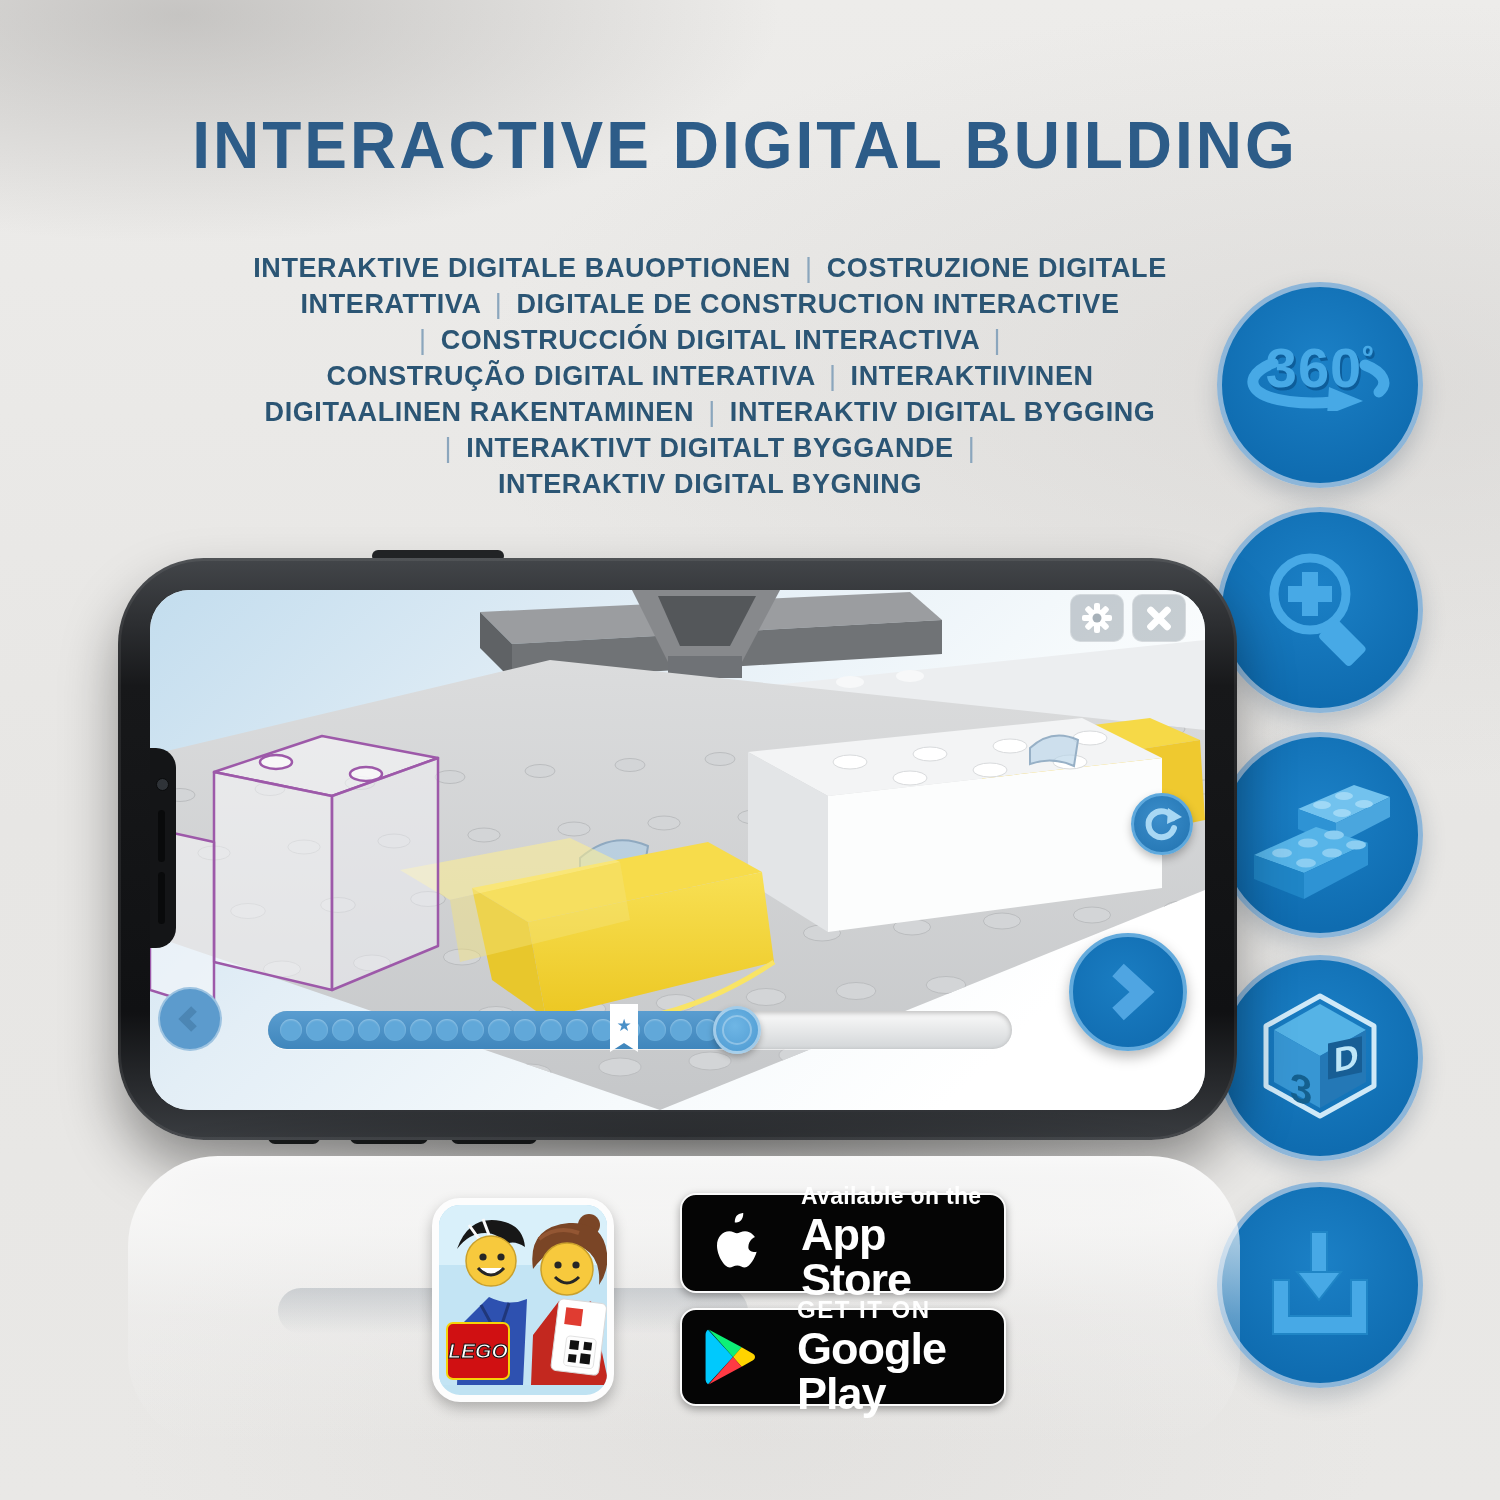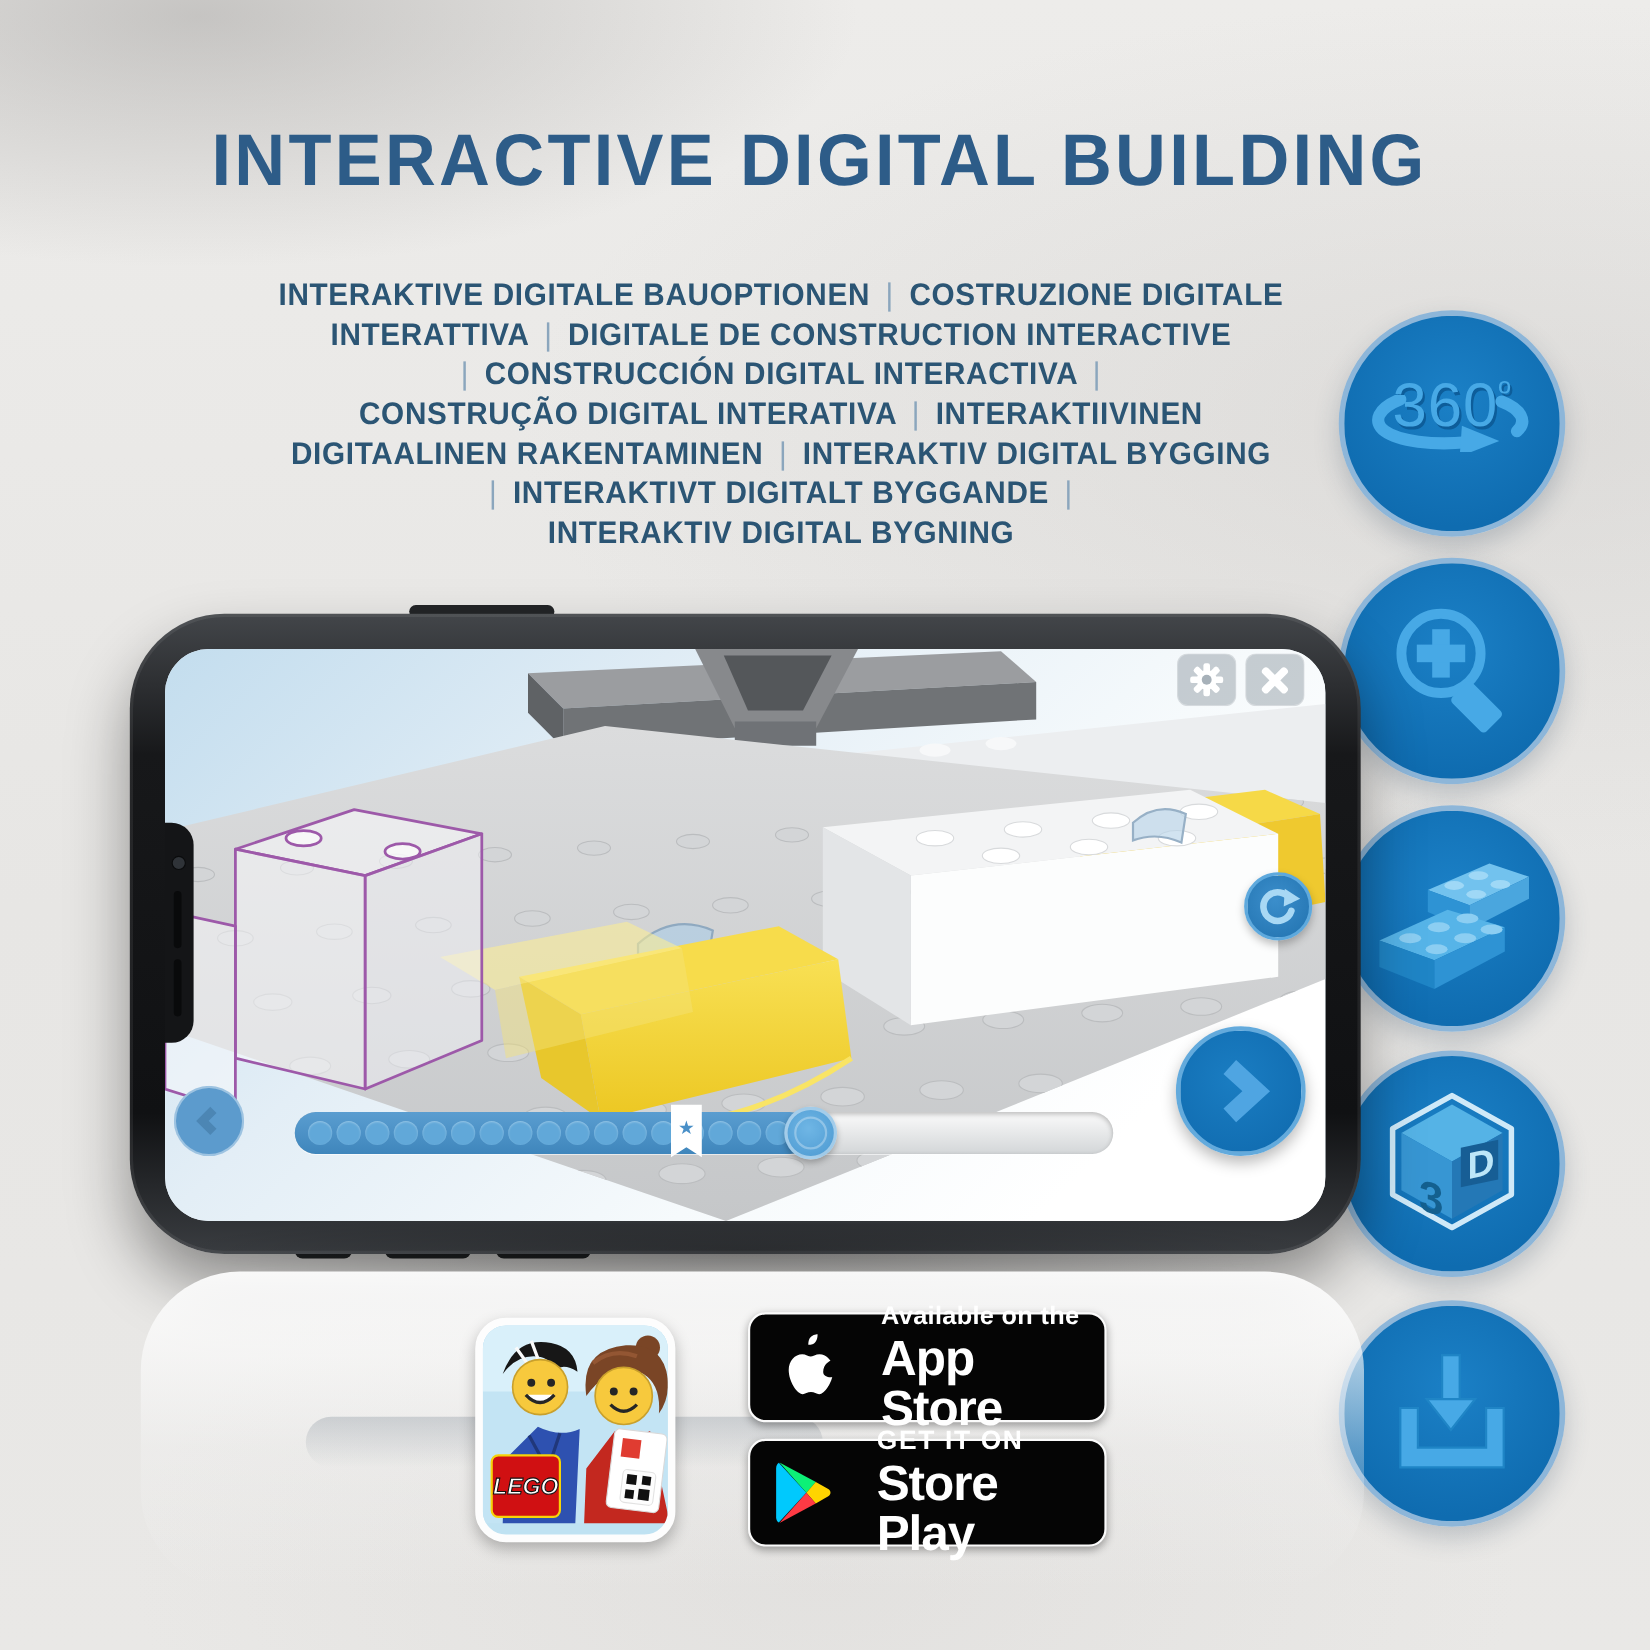--- a/index.html
+++ b/index.html
@@ -18,21 +18,21 @@
   .sub-line{font-size:27px;font-weight:700;letter-spacing:0.6px;color:#2b5574;
     line-height:36px;transform:scaleY(1.05);}
   .sub-line .pipe{color:#8ba6bd;font-weight:400;padding:0 6px;}
   
   .feat{position:absolute;left:1217px;width:206px;height:206px;border-radius:50%;
     background:radial-gradient(circle at 50% 38%, #1b80c6, #0f6cb0 75%);
     border:5px solid #8db6d9;box-sizing:border-box;
     box-shadow:0 10px 22px rgba(60,80,100,0.25);}
   .feat svg{position:absolute;left:50%;top:50%;transform:translate(-50%,-50%);}
   .f360-txt{position:absolute;width:100%;text-align:center;top:48px;
-    font-size:56px;font-weight:400;color:#47a9e6;letter-spacing:1px;
+    font-size:56px;font-weight:700;color:#47a9e6;letter-spacing:1px;
     text-shadow:2px 3px 0 #0d5d9a;}
   .f360-txt sup{font-size:30px;}
   .f360-arrow{position:absolute;left:24px;top:104px;}
   
   .side-btn{position:absolute;background:#232527;border-radius:7px;}
   .phone{position:absolute;left:118px;top:558px;width:1119px;height:582px;border-radius:86px;
     background:linear-gradient(180deg,#43464a,#17181a 22%,#101113 78%,#3a3d41);
     box-shadow:0 30px 55px rgba(0,0,0,0.38), inset 0 0 0 3px rgba(255,255,255,0.07);}
   .screen{position:absolute;left:32px;top:32px;width:1055px;height:520px;border-radius:40px;
     overflow:hidden;background:#e8f1f8;}
@@ -480,17 +480,17 @@
 
   <div class="badge gp" style="top:1308px;height:98px">
     <svg class="logo" width="52" height="58" viewBox="0 0 34 38">
       <path d="M2.6,1.2 L19,19 L2.6,36.8 C1.6,36.2 1,35 1,33.6 V4.4 C1,3 1.6,1.8 2.6,1.2 Z" fill="#00c9fd"></path>
       <path d="M3,1 L24.7,12.6 L19,19 Z" fill="#0df077"></path>
       <path d="M19,19 L24.6,12.6 L31.8,16.7 C33.9,17.9 33.9,20.1 31.8,21.3 L24.6,25.4 Z" fill="#ffd400"></path>
       <path d="M19,19 L24.6,25.4 L3,37 Z" fill="#ff3a44"></path>
     </svg>
     <div class="txt">
       <div class="l1 caps">GET IT ON</div>
-      <div class="l2">Store Play</div>
+      <div class="l2">Google Play</div>
     </div>
   </div>
 
 </div>
 
 </body></html>

